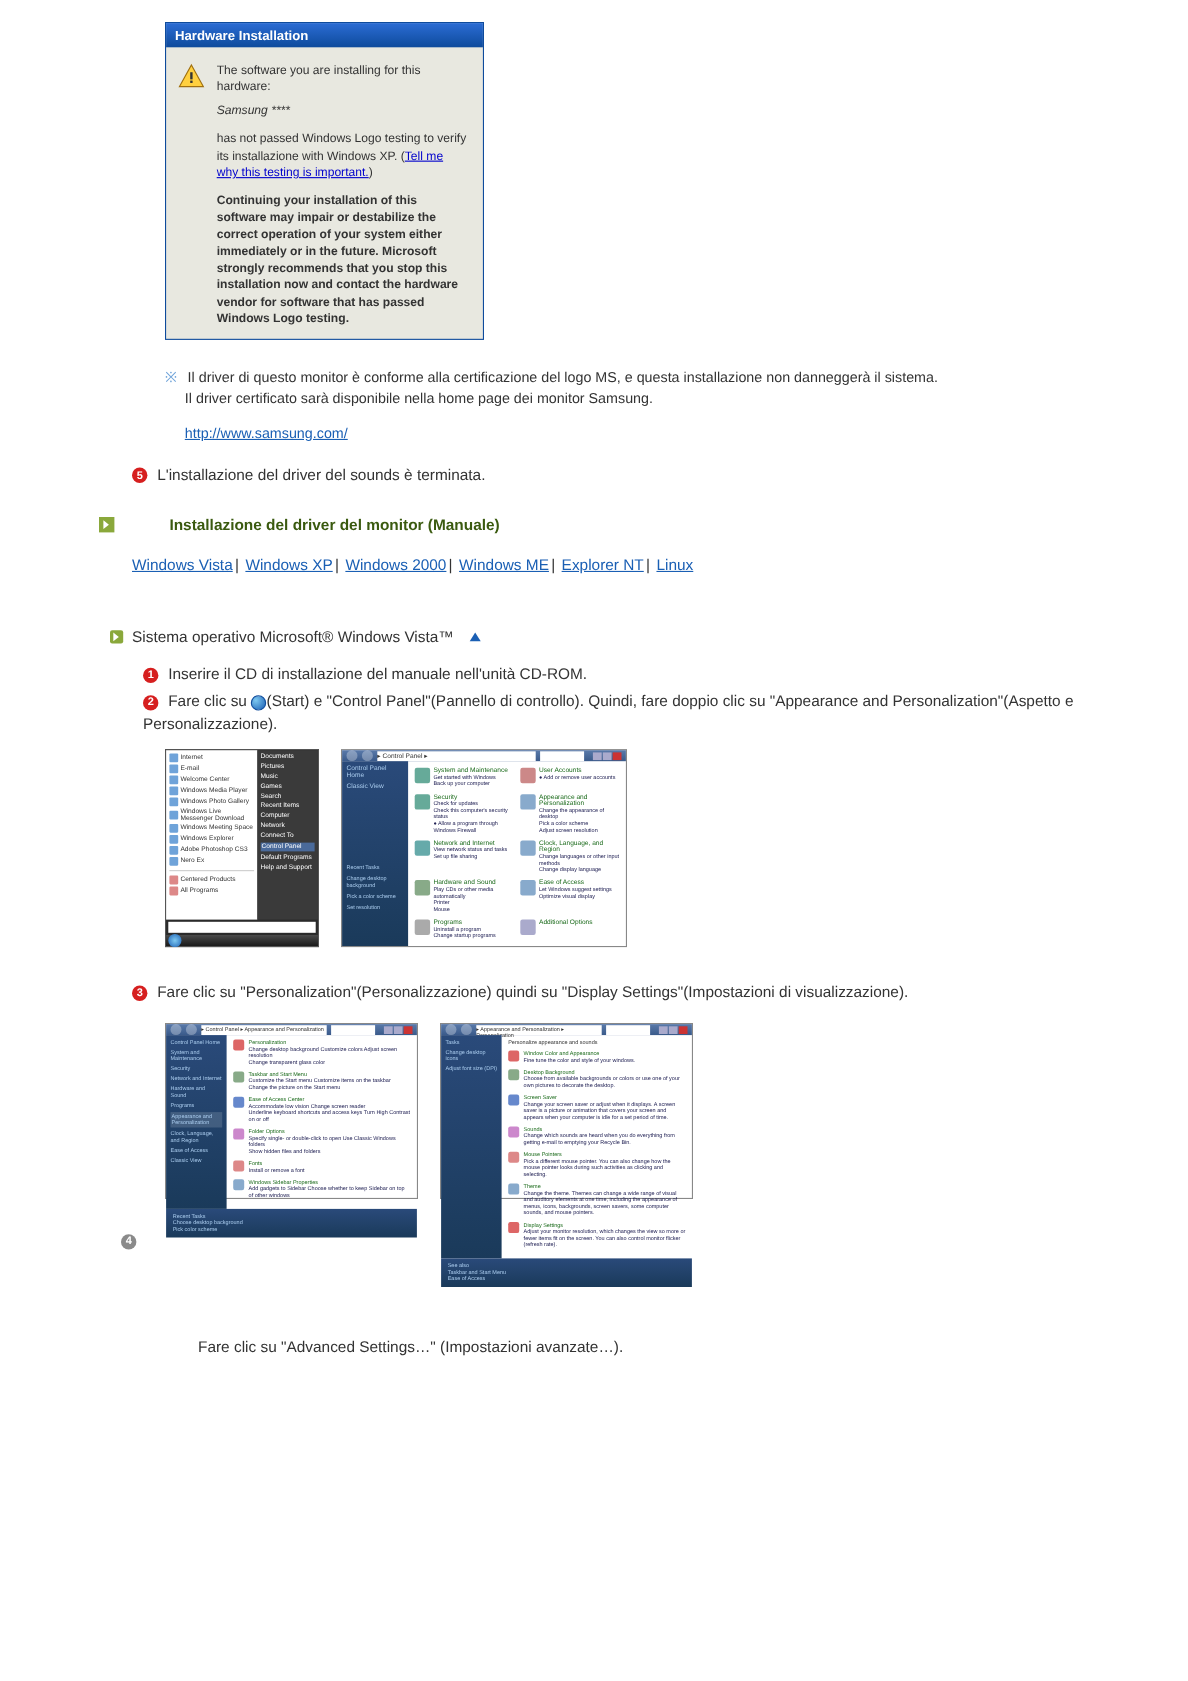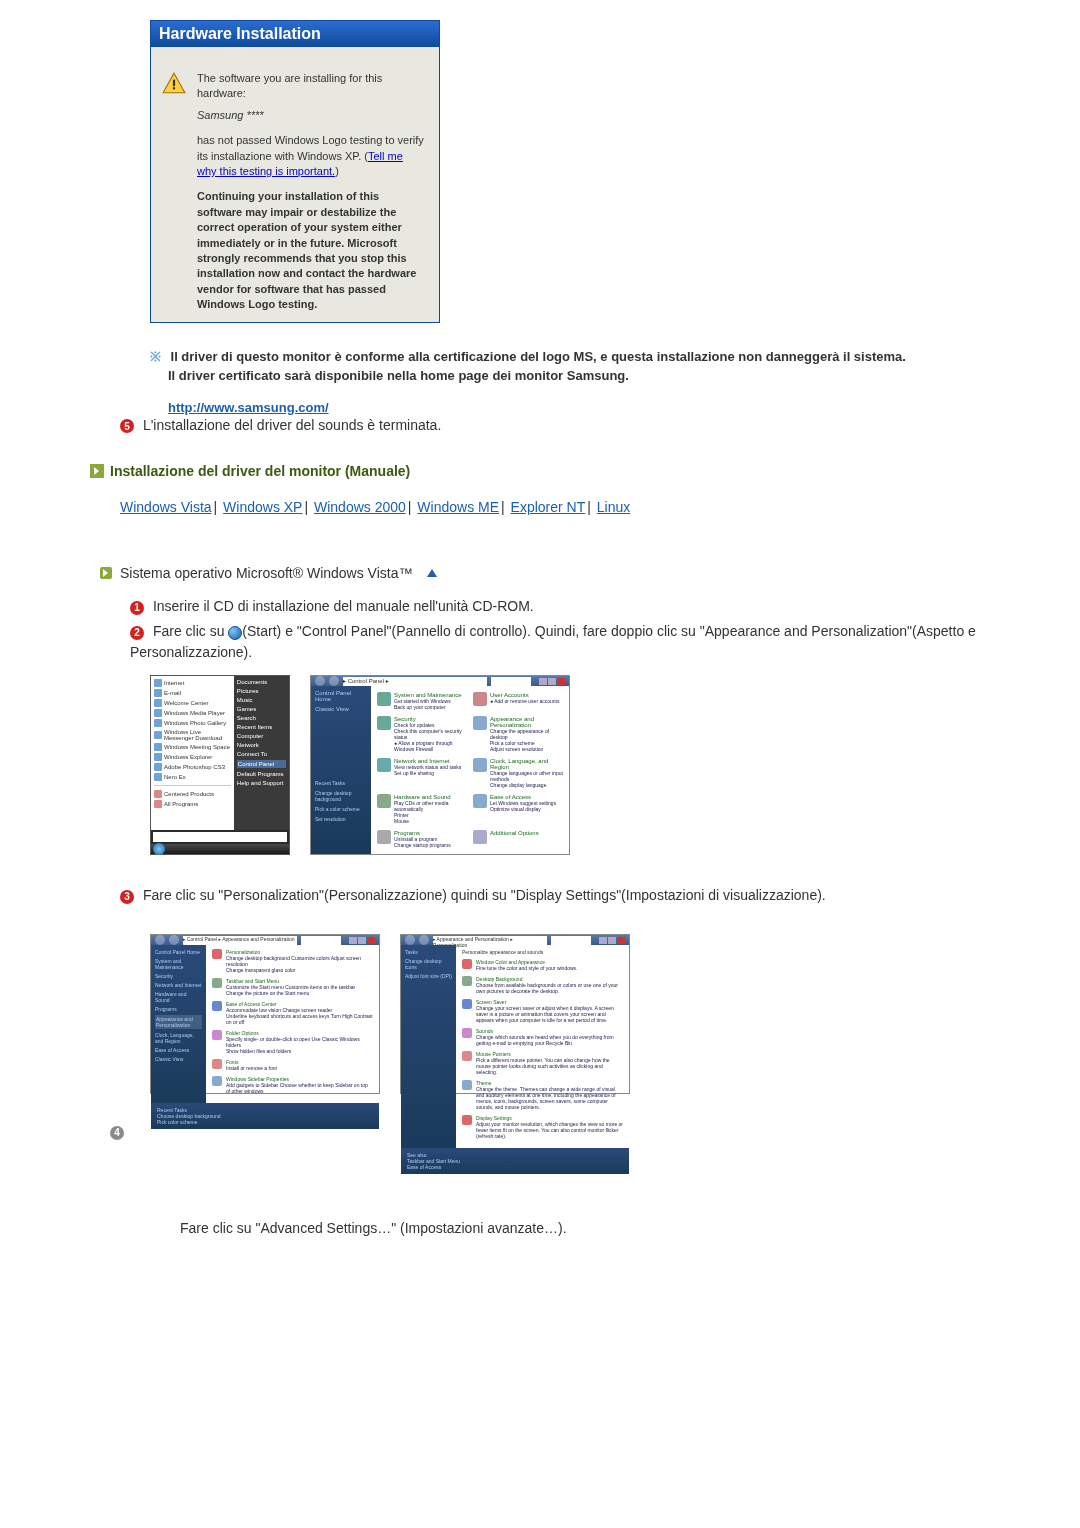--- a/index.html
+++ b/index.html
@@ -1,44 +1,44 @@
 <!DOCTYPE html>
 <html><head>
 <meta charset="utf-8">
 <style>
   * { margin: 0; padding: 0; box-sizing: border-box; }
   body { font-family: Arial, sans-serif; font-size: 13px; color: #333; background: #fff; width: 1080px; padding: 20px 90px; }
   
   .dialog { background: #E8E8E0; border: 1px solid #0e4b9c; width: 290px; margin-left: 60px; margin-bottom: 25px; }
-  .dialog-title { background: linear-gradient(to bottom, #2b6cd4, #0e4b9c); color: #fff; padding: 4px 8px; font-weight: bold; font-size: 16px; }
-  .dialog-body { padding: 24px 14px 10px 10px; }
+  .dialog-title { background: linear-gradient(to bottom, #2b6cd4, #0e4b9c); color: #fff; padding: 4px 8px; font-weight: bold; font-size: 12px; }
+  .dialog-body { padding: 14px 14px 10px 10px; }
   .dialog-row { display: flex; gap: 10px; }
   .warn-icon { width: 26px; height: 26px; flex-shrink: 0; }
   .dialog-text { font-size: 11px; line-height: 1.4; flex: 1; }
   .dialog-text .dev { margin-top: 6px; margin-bottom: 10px; font-style: italic; }
   .dialog-text a { color: #0000cc; text-decoration: underline; }
   .dialog-warn { font-weight: bold; }
   .dialog-buttons { text-align: right; padding: 6px 10px 12px; }
   .dialog-buttons button { font-size: 11px; padding: 2px 8px; margin-left: 4px; background: #E8E8E0; border: 1px solid #888; }
   .dialog-buttons button u { text-decoration: underline; }
   
-  .note-block { margin-left: 60px; font-size: 13px; line-height: 1.4; font-weight: bold; }
+  .note-block { margin-left: 60px; margin-bottom: 20px; font-size: 13px; line-height: 1.4; }
   .note-mark { color: #6fa3d9; margin-right: 6px; }
   .link { color: #1a5fb4; }
   
   .num-circle { display: inline-flex; align-items: center; justify-content: center; width: 14px; height: 14px; border-radius: 50%; color: #fff; font-size: 10px; font-weight: bold; margin-right: 5px; vertical-align: middle; }
   .c-red { background: #d61f1f; }
   .c-grey { background: #8a8a8a; }
   
   .step-line { margin-left: 30px; margin-bottom: 30px; font-size: 14px; }
   
   .section-head { display: flex; align-items: center; gap: 6px; margin: 15px 0 20px 0; }
   .sq-arrow { width: 14px; height: 14px; background: #8aa83b; position: relative; }
   .sq-arrow::after { content: ""; position: absolute; left: 4px; top: 3px; border-left: 5px solid #fff; border-top: 4px solid transparent; border-bottom: 4px solid transparent; }
-  .section-head-text { color: #3a5a0f; font-weight: bold; font-size: 14px; }
+  .section-head-text { color: #3a5a0f; font-weight: bold; font-size: 14px; margin-left: 44px; }
   
   .os-links { margin-left: 30px; margin-bottom: 50px; font-size: 14px; }
   .os-links .link { color: #1a5fb4; }
   .sep { color: #333; margin: 0 2px; }
   
   .sub-head { display: flex; align-items: center; gap: 8px; margin-left: 10px; margin-bottom: 15px; }
   .sq-bullet { width: 12px; height: 12px; background: #8aa83b; position: relative; border-radius: 2px; }
   .sq-bullet::after { content: ""; position: absolute; left: 3px; top: 2px; border-left: 5px solid #fff; border-top: 4px solid transparent; border-bottom: 4px solid transparent; }
   .sub-head-text { font-size: 14px; }
   .tri-up { display: inline-block; border-bottom: 8px solid #1a5fb4; border-left: 5px solid transparent; border-right: 5px solid transparent; margin-left: 6px; }
@@ -69,21 +69,21 @@
   .vw-close span:first-child, .vw-close span:nth-child(2) { background: #aac; }
   .cp-body { flex: 1; display: flex; }
   .cp-side { width: 60px; background: linear-gradient(to bottom, #2a4a7a, #1a3a5a); color: #fff; padding: 4px; }
   .cp-side div { margin-bottom: 4px; color: #aaccee; }
   .cp-main { flex: 1; padding: 6px; display: grid; grid-template-columns: 1fr 1fr; gap: 6px; }
   .cp-cat { display: flex; gap: 3px; }
   .cp-ic { width: 14px; height: 14px; background: #6a9; border-radius: 2px; flex-shrink: 0; }
   .cp-cat-t { color: #1a6a1a; font-size: 6px; }
   .cp-cat-s { color: #225; font-size: 5px; line-height: 1.2; }
   
-  .step3-text { margin-left: 50px; margin-bottom: 28px; font-size: 14px; line-height: 1.5; }
+  .step3-text { margin-left: 50px; margin-bottom: 18px; font-size: 14px; line-height: 1.5; }
   
   .shots-row2 { display: flex; gap: 20px; margin-left: 60px; margin-top: 10px; margin-bottom: 30px; }
   .vista-ap { width: 230px; height: 160px; border: 1px solid #888; font-size: 5px; display: flex; flex-direction: column; background: #fff; }
   .ap-body { flex: 1; display: flex; }
   .ap-side { width: 55px; background: linear-gradient(to bottom, #2a4a7a, #1a3a5a); color: #aaccee; padding: 4px; display: flex; flex-direction: column; gap: 3px; }
   .ap-side .hl { background: rgba(255,255,255,0.15); padding: 1px; }
   .ap-main { flex: 1; padding: 4px 6px; }
   .ap-item { display: flex; gap: 4px; margin-bottom: 5px; align-items: flex-start; }
   .ap-ic { width: 10px; height: 10px; flex-shrink: 0; border-radius: 2px; }
   .ap-t { color: #1a6a1a; }

